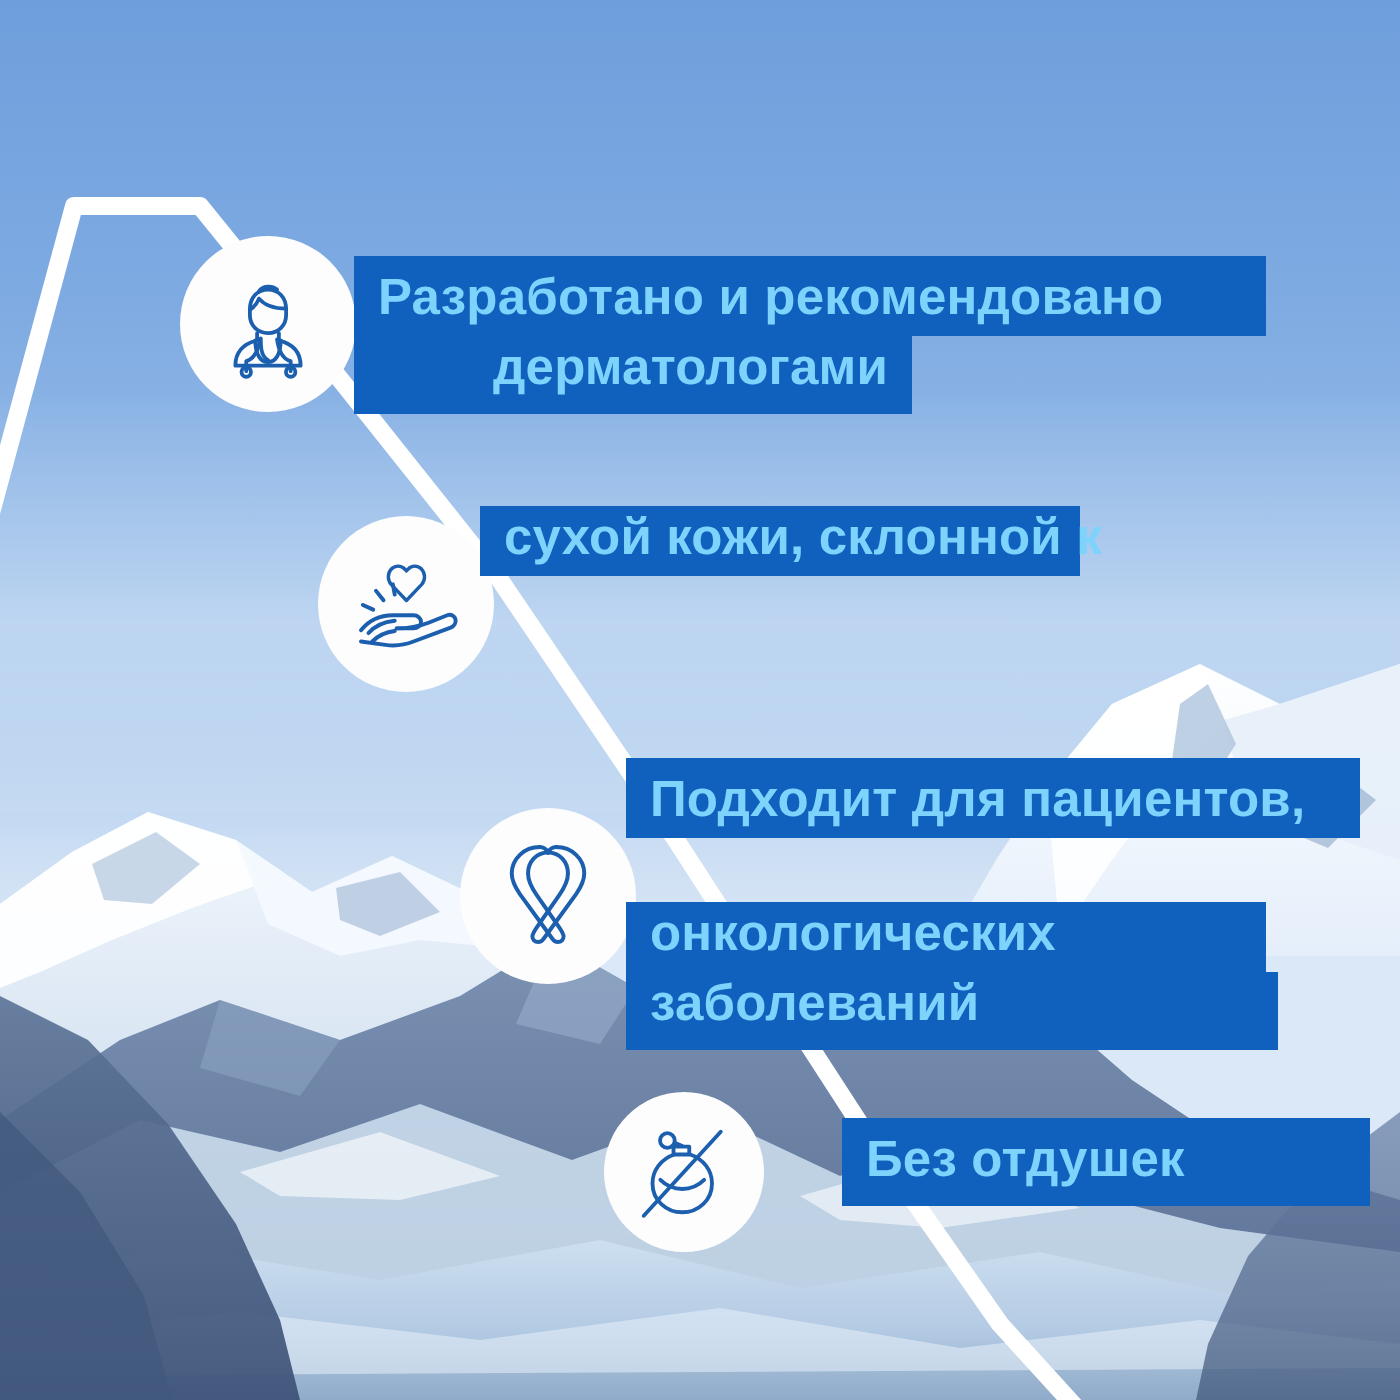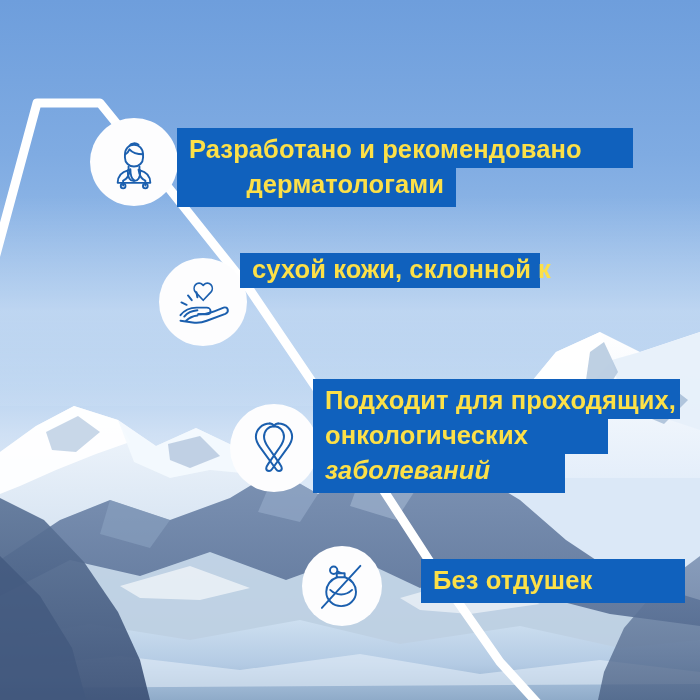--- a/index.html
+++ b/index.html
@@ -31,21 +31,21 @@
     display:flex;align-items:center;justify-content:center;
     box-shadow:0 0 0 0 rgba(0,0,0,0);
   }
   .bubble svg{display:block;}
 
   
   .tblock{position:absolute;}
   .tline{
     display:block;
     background:#1061bd;
-    color:#fde047;
+    color:#7dd3fc;
     font-weight:bold;
     font-size:25.5px;
     line-height:31px;
     letter-spacing:.1px;
     white-space:pre;
     padding:1px 12px 3px 12px;
     box-sizing:border-box;
   }
   .tline.pad-top{padding-top:6px;}
   .tline.pad-bot{padding-bottom:7px;}
@@ -185,22 +185,22 @@
   <div class="tblock" style="left:177px;top:128px;width:456px;">
     <span class="tline pad-top w-full">Разработано и рекомендовано</span>
     <span class="tline pad-bot" style="width:279px;text-align:right;">дерматологами</span>
   </div>
 
   <div class="tblock" style="left:240px;top:253px;width:300px;">
     <span class="tline w-full">сухой кожи, склонной к</span>
   </div>
 
   <div class="tblock" style="left:313px;top:379px;width:367px;">
-    <span class="tline pad-top w-full">Подходит для проходящих,</span>
-    <span class="tline" style="width:295px;">онкологических</span>
-    <span class="tline pad-bot" style="width:252px;font-style:italic;">заболеваний</span>
+    <span class="tline pad-top w-full">Подходит для пациентов,</span>
+    <span class="tline" style="width:320px;margin-top:32px;">онкологических</span>
+    <span class="tline pad-bot" style="width:326px;">заболеваний</span>
   </div>
 
   <div class="tblock" style="left:394px;top:559px;width:264px;padding-left:27px;">
     <span class="tline pad-top pad-bot w-full">Без отдушек</span>
   </div>
 
 </div>
 
 </body></html>

